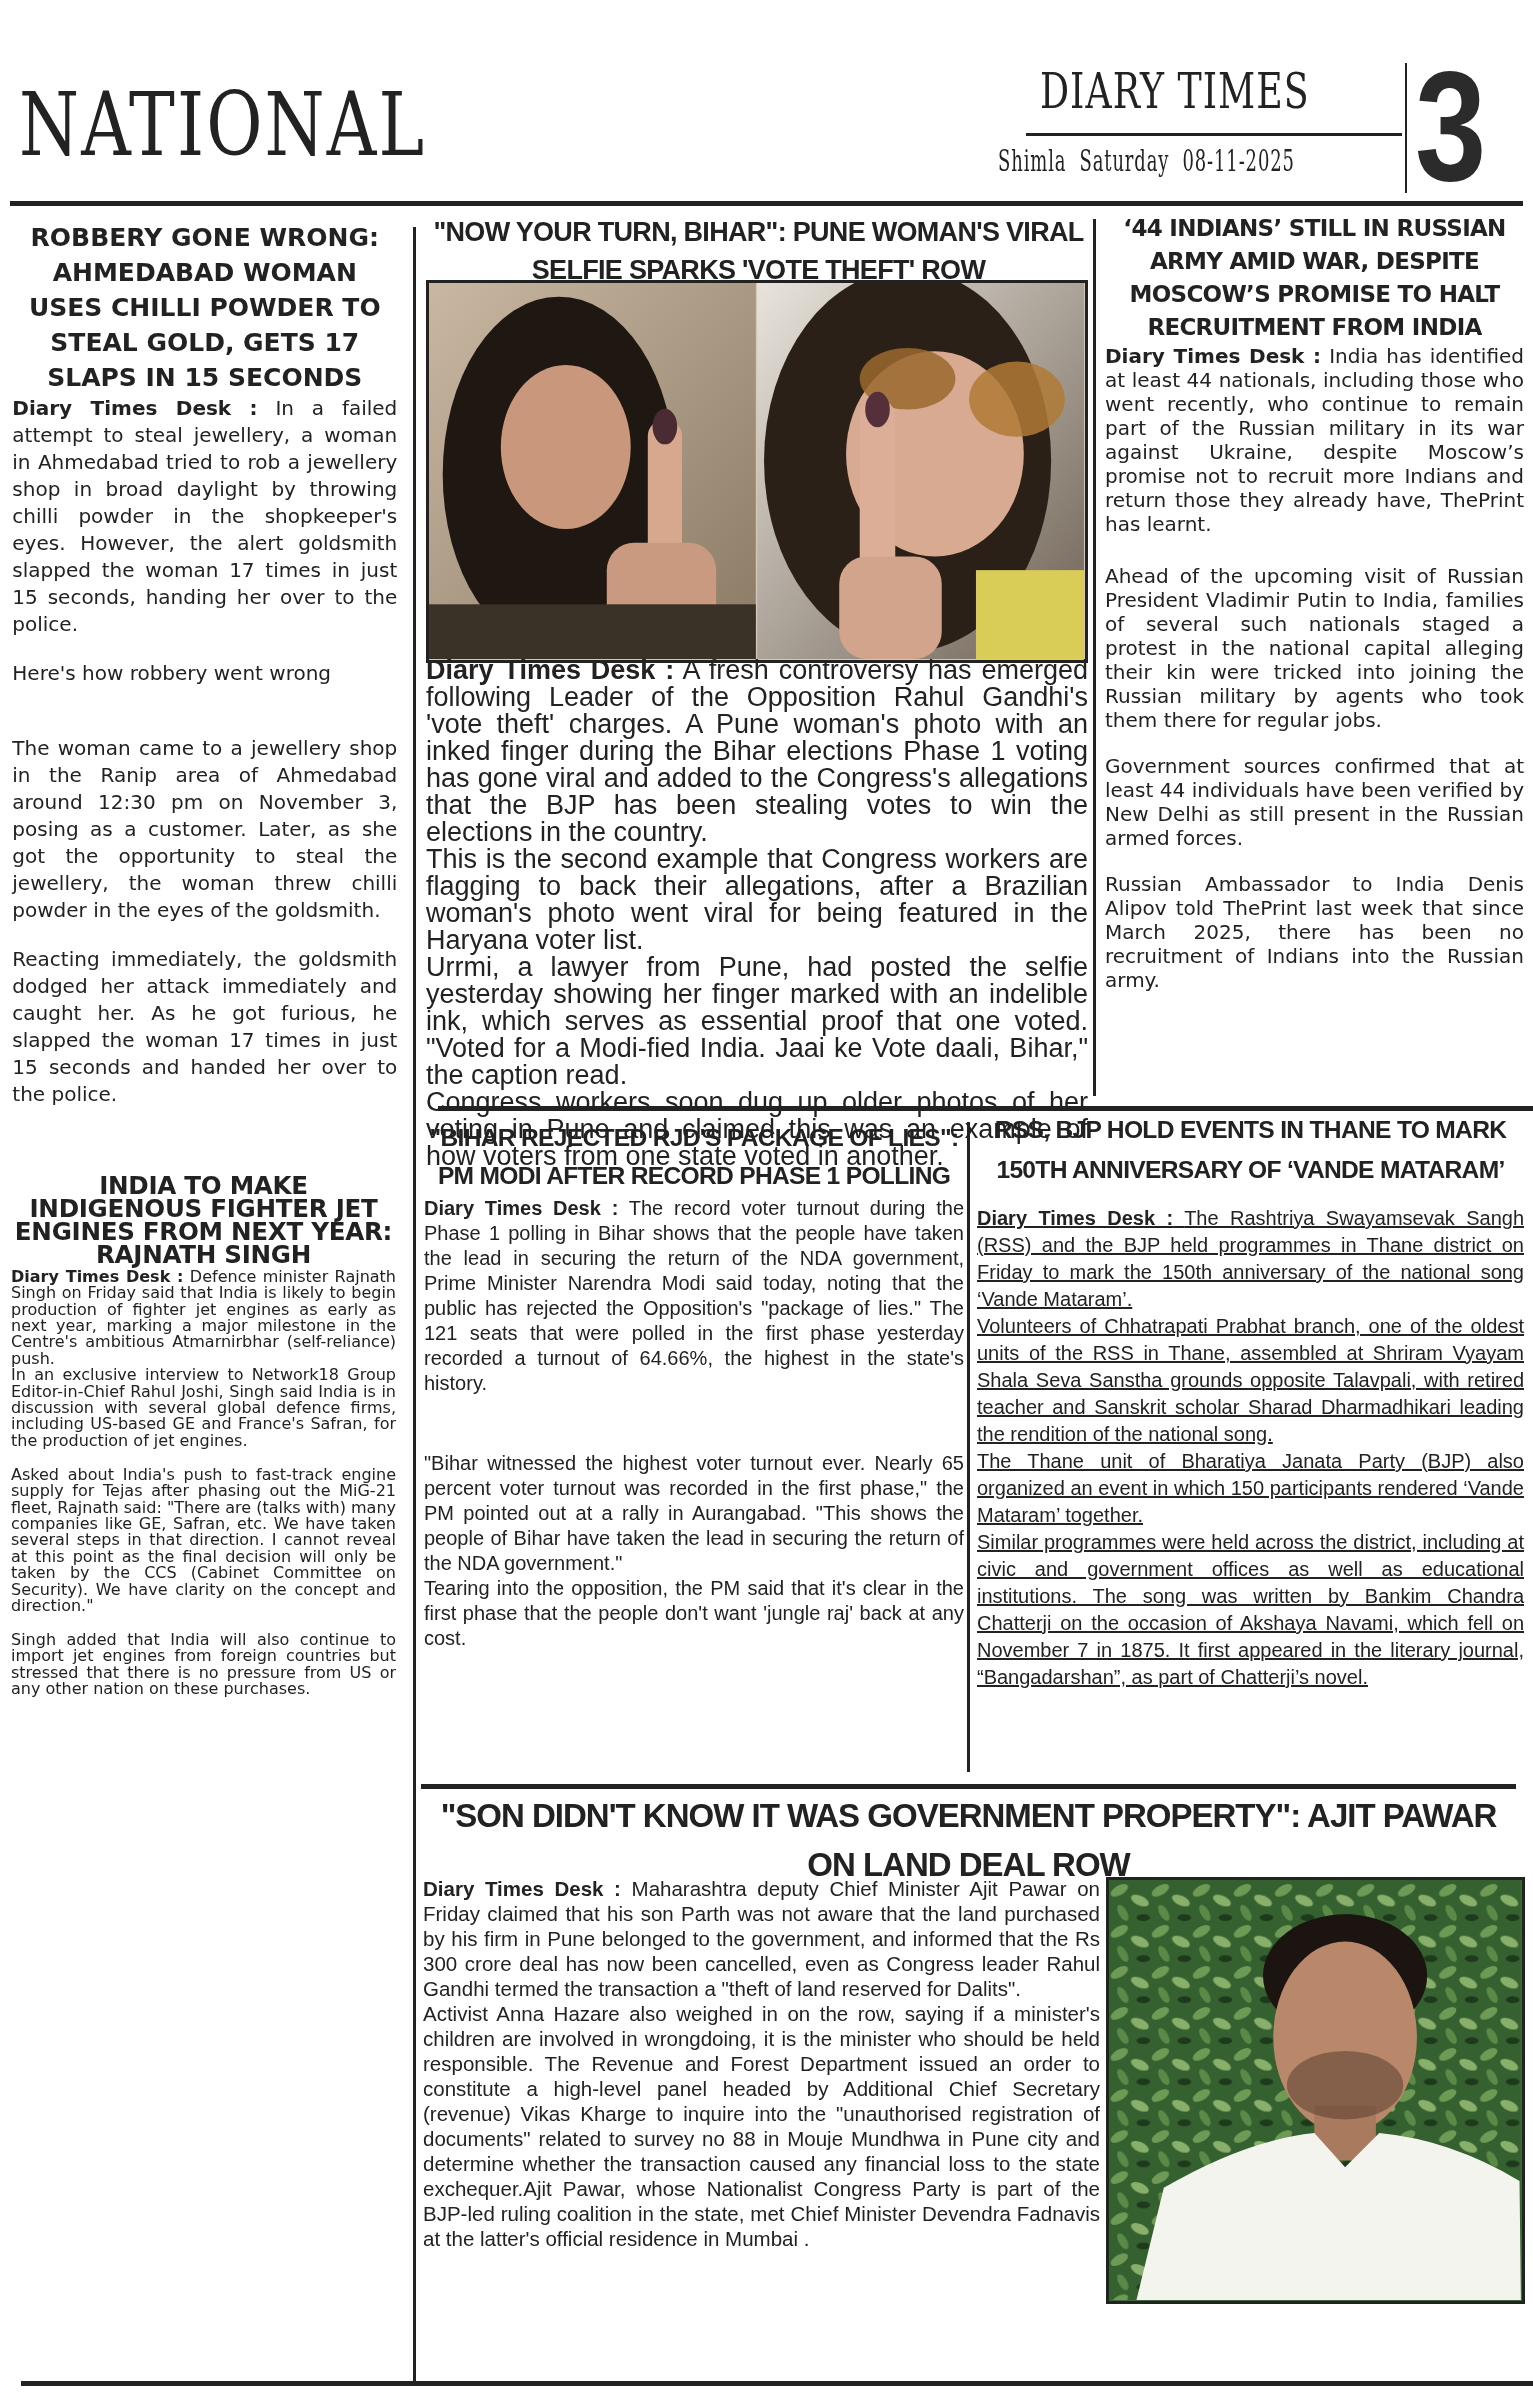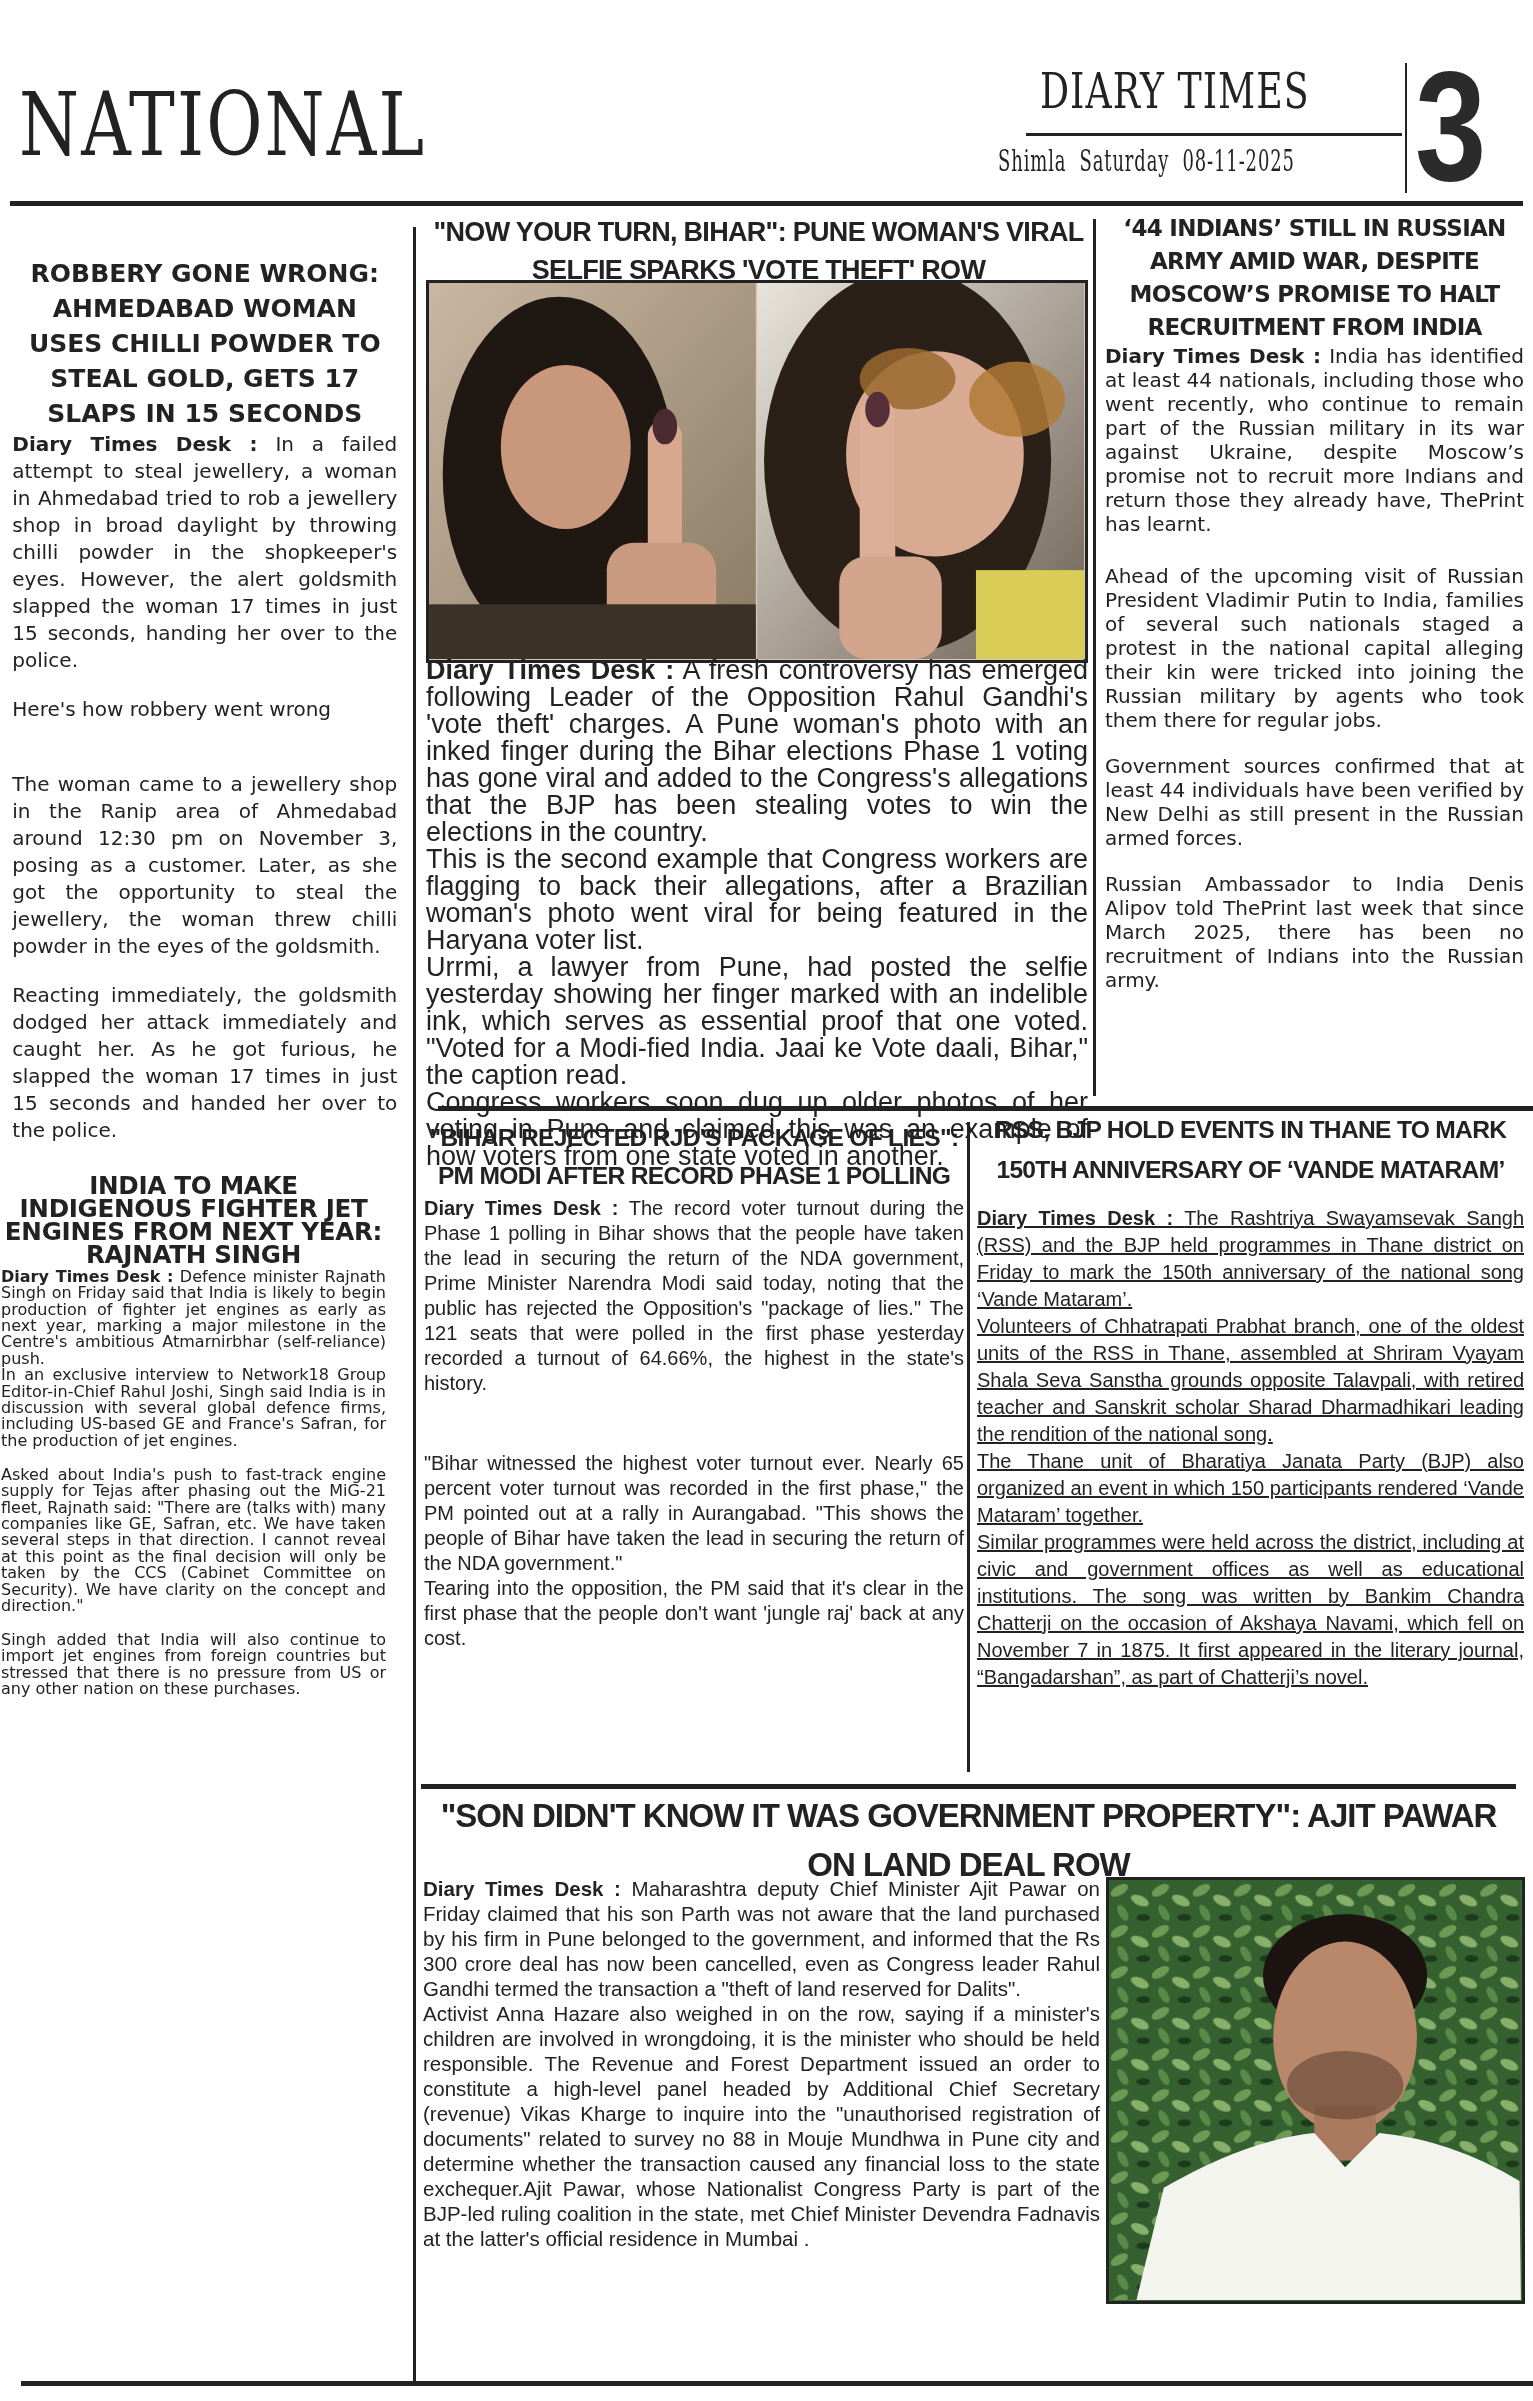--- a/index.html
+++ b/index.html
@@ -35,31 +35,31 @@
 
 <div class="rule-h" style="left:9.6px; top:201px; width:1513px; height:4.8px;"></div>
 
 <div class="rule-v" style="left:413px; top:227px; height:2155px;"></div>
 <div class="rule-v" style="left:1093px; top:219px; height:877px; width:2.7px;"></div>
 <div class="rule-h" style="left:438px; top:1106px; width:1095px; height:4.8px;"></div>
 <div class="rule-v" style="left:967px; top:1122px; height:650px; width:2.7px;"></div>
 <div class="rule-h" style="left:421px; top:1784px; width:1095px; height:4.8px;"></div>
 <div class="rule-h" style="left:20.5px; top:2381px; width:1513px; height:4.8px;"></div>
 
-<article class="abs" style="left:12.3px; top:220px; width:385px;margin-top:36px;">
+<article class="abs" style="left:12.3px; top:220px; width:385px;">
   <h2 class="headline" style="font-size:25px; line-height:35px;">ROBBERY GONE WRONG: AHMEDABAD WOMAN USES CHILLI POWDER TO STEAL GOLD, GETS 17 SLAPS IN 15 SECONDS</h2>
   <div class="body" style="font-size:20px; line-height:27px; margin-top:0px;">
     <p><span class="desk">Diary Times Desk :</span> <span>In a failed attempt to steal jewellery, a woman in Ahmedabad tried to rob a jewellery shop in broad daylight by throwing chilli powder in the shopkeeper's eyes. However, the alert goldsmith slapped the woman 17 times in just 15 seconds, handing her over to the police.</span></p>
     <p class="gap" style="text-align:left;">Here's how robbery went wrong</p>
     <p class="gap2">The woman came to a jewellery shop in the Ranip area of Ahmedabad around 12:30 pm on November 3, posing as a customer. Later, as she got the opportunity to steal the jewellery, the woman threw chilli powder in the eyes of the goldsmith.</p>
     <p class="gap">Reacting immediately, the goldsmith dodged her attack immediately and caught her. As he got furious, he slapped the woman 17 times in just 15 seconds and handed her over to the police.</p>
   </div>
 </article>
 
-<article class="abs" style="left:1px; top:1174px; width:385px;">
+<article class="abs" style="left:11px; top:1174px; width:385px;">
   <h2 class="headline" style="font-size:24.6px; line-height:23px; letter-spacing:-0.3px;">INDIA TO MAKE INDIGENOUS FIGHTER JET ENGINES FROM NEXT YEAR: RAJNATH SINGH</h2>
   <div class="body" style="font-size:16px; line-height:16.4px; margin-top:2.7px;">
     <p><span class="desk">Diary Times Desk :</span> <span>Defence minister Rajnath Singh on Friday said that India is likely to begin production of fighter jet engines as early as next year, marking a major milestone in the Centre's ambitious Atmarnirbhar (self-reliance) push.</span></p>
     <p>In an exclusive interview to Network18 Group Editor-in-Chief Rahul Joshi, Singh said India is in discussion with several global defence firms, including US-based GE and France's Safran, for the production of jet engines.</p>
     <p class="gap">Asked about India's push to fast-track engine supply for Tejas after phasing out the MiG-21 fleet, Rajnath said: "There are (talks with) many companies like GE, Safran, etc. We have taken several steps in that direction. I cannot reveal at this point as the final decision will only be taken by the CCS (Cabinet Committee on Security). We have clarity on the concept and direction."</p>
     <p class="gap">Singh added that India will also continue to import jet engines from foreign countries but stressed that there is no pressure from US or any other nation on these purchases.</p>
   </div>
 </article>
 
 <article class="abs" style="left:424px; top:209px; width:669px;">

